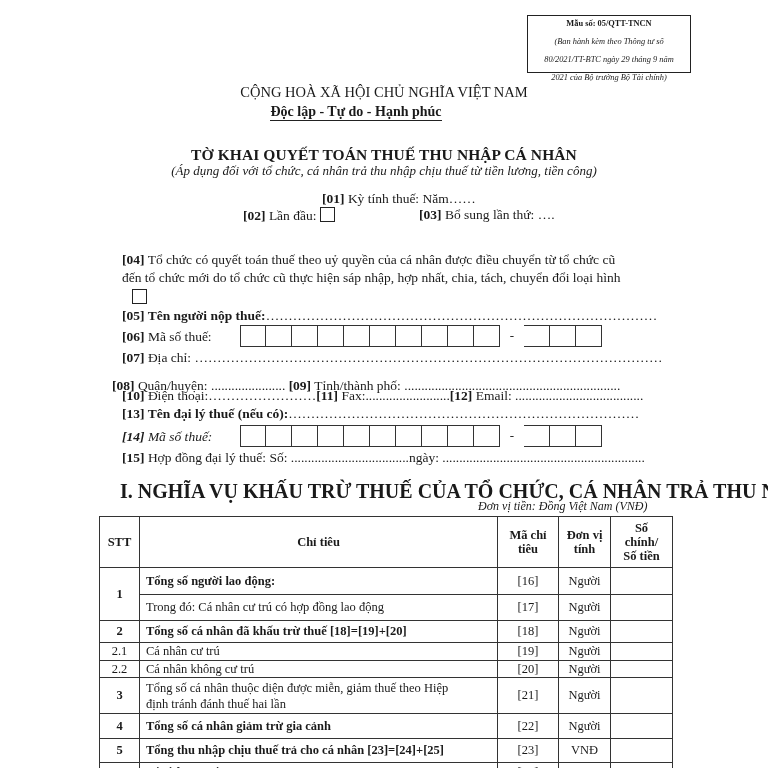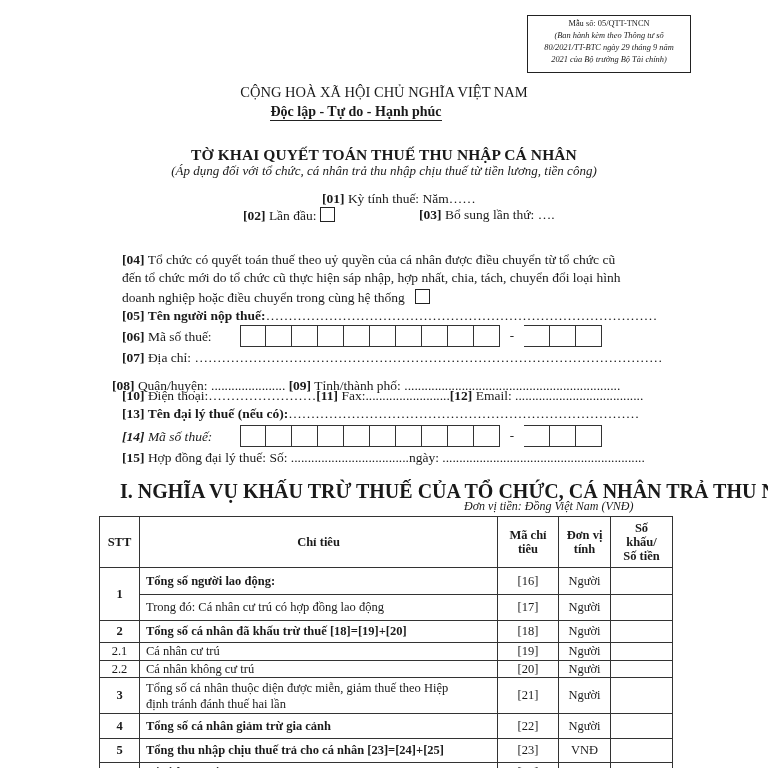--- a/index.html
+++ b/index.html
@@ -1,37 +1,37 @@
 <!DOCTYPE html>
 <html><head>
 <meta charset="utf-8">
 <style>
   html, body { margin:0; padding:0; background:#ffffff; }
   body { width:768px; height:768px; position:relative; overflow:hidden;
          font-family:"Liberation Serif", "DejaVu Serif", serif; color:#1a1a1a; }
   .abs { position:absolute; }
   .form-code-box { left:527px; top:15px; width:164px; height:58px; border:1px solid #222;
          font-size:8.4px; line-height:12px; text-align:center; padding-top:2px; box-sizing:border-box; }
-  .form-code-box .code { font-weight:normal; font-style:normal; }
-  .form-code-box .it { font-style:italic; }
+  .form-code-box .code { font-weight:bold; font-style:normal; }
+  .form-code-box .it { font-style:italic;margin-top:6px; }
   .nation { left:0; width:768px; top:84px; text-align:center; font-weight:normal; font-size:14.5px; }
   .motto { left:0; width:712px; top:104px; text-align:center; font-weight:bold; font-size:14px; }
   .motto span { border-bottom:1px solid #222; padding-bottom:1px; }
   .title { left:0; width:768px; top:146px; text-align:center; font-weight:bold; font-size:15.5px; letter-spacing:0.1px; }
   .subtitle { left:0; width:768px; top:163px; text-align:center; font-style:italic; font-size:13px; }
   .line { font-size:13.5px; white-space:nowrap; }
   .b { font-weight:bold; }
   .checkbox { display:inline-block; width:13px; height:13px; border:1px solid #222; vertical-align:-2px; margin-left:4px; background:#fff; }
   .mst { display:flex; }
   .mst .cell { width:26px; height:22px; border:1px solid #333; border-left:none; box-sizing:border-box; }
   .mst .cell:first-child { border-left:1px solid #333; }
   .dash { width:24px; text-align:center; font-size:13px; line-height:22px; }
   .dots { letter-spacing:0; }
   .section { left:120px; top:480px; font-weight:bold; font-size:20px; white-space:nowrap; }
-  .currency { left:464px; top:499px; font-style:italic; font-size:12px; white-space:nowrap; }
+  .currency { left:478px; top:499px; font-style:italic; font-size:12px; white-space:nowrap; }
   table.tbl { position:absolute; left:99px; top:516px; border-collapse:collapse; width:573px;
               font-size:12.5px; table-layout:fixed; }
   table.tbl td, table.tbl th { border:1px solid #333; padding:0 6px; vertical-align:middle; }
   table.tbl th { font-weight:bold; font-size:12.5px; text-align:center; line-height:14px; }
   .c-stt { text-align:center; }
   .c-code { text-align:center; }
   .c-unit { text-align:center; }
   .bold-cell { font-weight:bold; }
 </style>
 </head>
@@ -59,21 +59,21 @@
 
 <div class="abs line" style="left:419px; top:207px;">
   <span class="b">[03]</span><span> Bổ sung lần thứ: ….</span>
 </div>
 
 <div class="abs line" style="left:122px; top:252px;">
   <span class="b">[04]</span><span> Tổ chức có quyết toán thuế theo uỷ quyền của cá nhân được điều chuyển từ tổ chức cũ</span>
 </div>
 <div class="abs line" style="left:122px; top:270px;">đến tổ chức mới do tổ chức cũ thực hiện sáp nhập, hợp nhất, chia, tách, chuyển đổi loại hình</div>
 <div class="abs line" style="left:122px; top:289px;">
-  <span>doanh nghiệp hoặc điều chuyển trong cùng hệ thống</span><span class="checkbox" style="margin-left:10px;"></span>
+  <span class="checkbox" style="margin-left:10px;"></span>
 </div>
 
 <div class="abs line" style="left:122px; top:308px; width:540px; overflow:hidden;">
   <span class="b">[05]</span><span class="b"> Tên người nộp thuế:</span><span class="dots">……………………………………………………………………………</span>
 </div>
 
 <div class="abs line" style="left:122px; top:329px;">
   <span class="b">[06]</span><span> Mã số thuế:</span>
 </div>
 <div class="abs mst" style="left:240px; top:325px;">
@@ -144,21 +144,21 @@
     <col style="width:61px">
     <col style="width:52px">
     <col style="width:62px">
   </colgroup>
   <tbody>
       <tr style="height:51px;">
     <th>STT</th>
     <th>Chỉ tiêu</th>
     <th><span>Mã chỉ</span><br><span>tiêu</span></th>
     <th><span>Đơn vị</span><br><span>tính</span></th>
-    <th style="padding:0 2px;"><span>Số</span><br><span>khấu/</span><br><span>Số tiền</span></th>
+    <th style="padding:0 2px;"><span>Số</span><br><span>chính/</span><br><span>Số tiền</span></th>
   </tr>
   <tr style="height:27px;">
     <td class="c-stt b" rowspan="2">1</td>
     <td class="bold-cell">Tổng số người lao động:</td>
     <td class="c-code">[16]</td>
     <td class="c-unit">Người</td>
     <td></td>
   </tr>
   <tr style="height:26px;">
     <td>Trong đó: Cá nhân cư trú có hợp đồng lao động</td>

